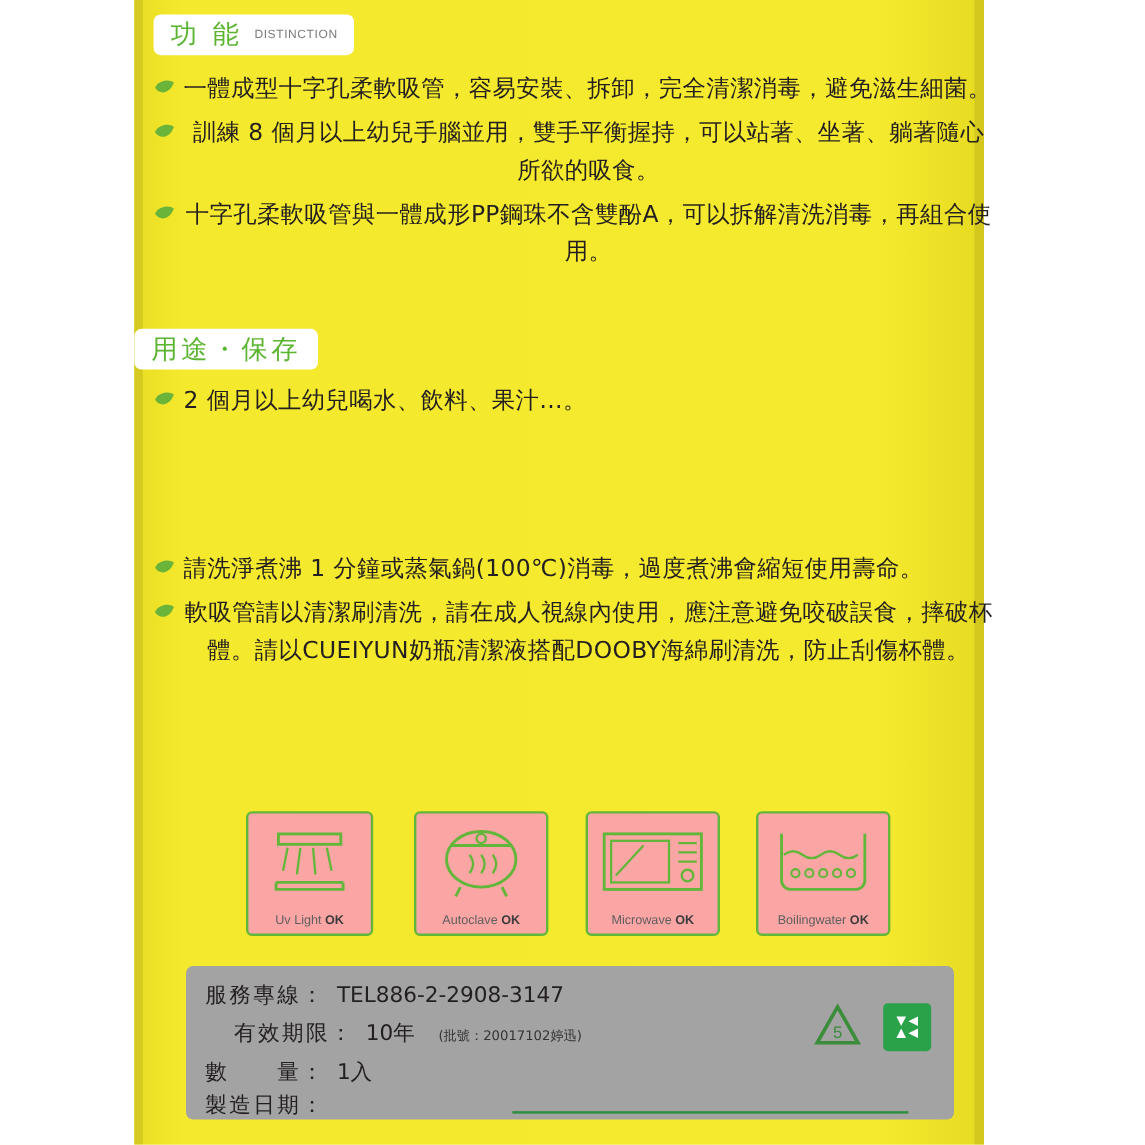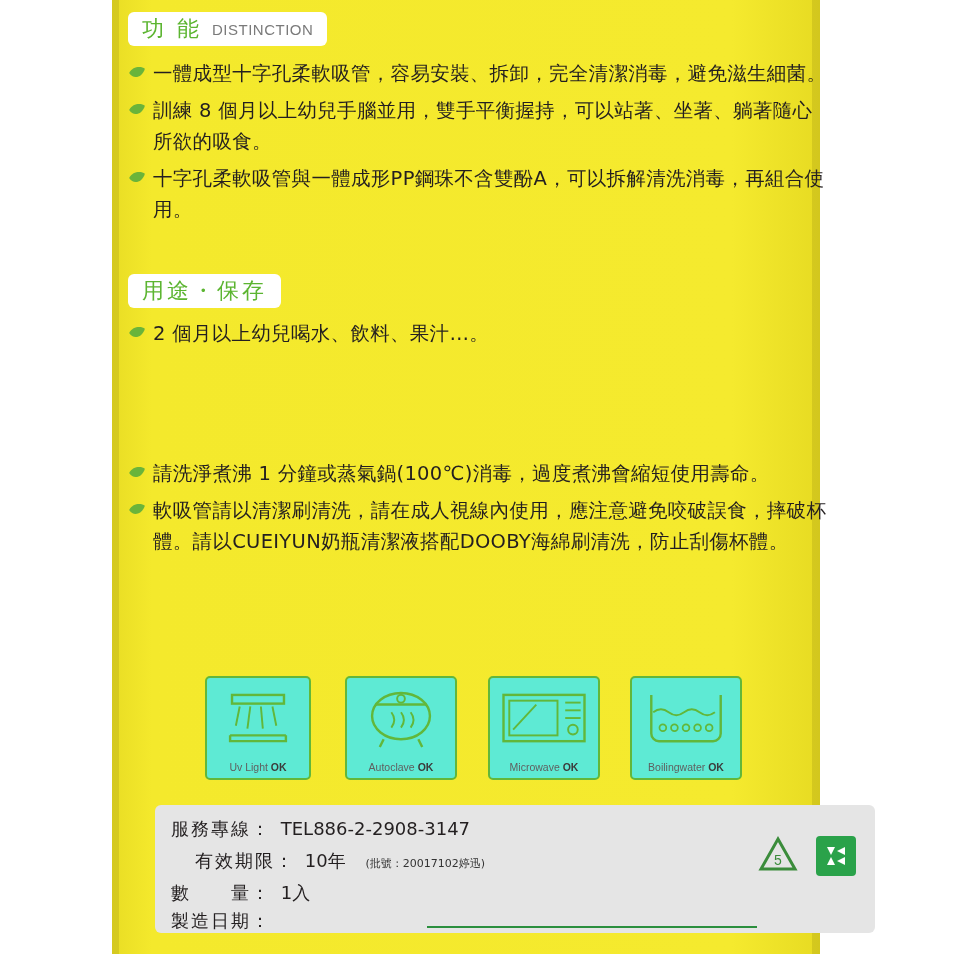--- a/index.html
+++ b/index.html
@@ -56,30 +56,31 @@
     white-space: nowrap;
   }
   .pill .cn {
     color: #5cb531;
     font-size: 22px;
     letter-spacing: 3px;
     font-family: "DejaVu Sans", sans-serif;
   }
   .pill .en {
     color: #7a7a7a;
-    font-size: 15px;
+    font-size: 10px;
     margin-left: 10px;
     letter-spacing: 0.5px;
   }
 
   
   .bullets {
     position: absolute;
     left: 128px;
     width: 700px;
+    text-align: center;
   }
   .bullet-row {
     position: relative;
     display: flex;
     align-items: flex-start;
     margin-bottom: 6px;
   }
   .leaf {
     flex: 0 0 auto;
     width: 18px;
@@ -101,21 +102,21 @@
     left: 205px;
     top: 676px;
     width: 540px;
     height: 110px;
   }
   .icon-box {
     position: absolute;
     top: 0;
     width: 106px;
     height: 104px;
-    background: #5eead4;
+    background: #fca5a5;
     border: 2px solid #62b73a;
     border-radius: 5px;
     box-sizing: border-box;
   }
   .icon-box.wide { width: 112px; }
   .icon-caption {
     position: absolute;
     bottom: 5px;
     left: 0;
     width: 100%;
@@ -129,23 +130,23 @@
     position: absolute;
     left: 0; top: 8px;
     width: 100%; height: 66px;
   }
 
   
   .info-box {
     position: absolute;
     left: 155px;
     top: 805px;
-    width: 720px;
+    width: 640px;
     height: 128px;
-    background: #e5e5e5;
+    background: #a3a3a3;
     border-radius: 6px;
   }
   .info-line {
     position: absolute;
     left: 16px;
     font-family: "DejaVu Sans", sans-serif;
     font-size: 18px;
     color: #231f20;
     white-space: nowrap;
   }
@@ -213,21 +214,21 @@
       <div class="bullet-text">訓練 8 個月以上幼兒手腦並用，雙手平衡握持，可以站著、坐著、躺著隨心所欲的吸食。</div>
     </div>
     <div class="bullet-row">
       <svg class="leaf" viewBox="0 0 20 16">
         <path d="M1 8 C5 0 15 0 19 3 C16 13 6 16 1 8 Z" fill="#6ab43a"></path>
       </svg>
       <div class="bullet-text">十字孔柔軟吸管與一體成形PP鋼珠不含雙酚A，可以拆解清洗消毒，再組合使用。</div>
     </div>
   </div>
 
-  <div class="pill" style="left:128px; top:274px;">
+  <div class="pill" style="left:112px; top:274px;">
     <span class="cn">用途・保存</span>
   </div>
   <div class="bullets" style="top:318px;">
     <div class="bullet-row">
       <svg class="leaf" viewBox="0 0 20 16">
         <path d="M1 8 C5 0 15 0 19 3 C16 13 6 16 1 8 Z" fill="#6ab43a"></path>
       </svg>
       <div class="bullet-text">2 個月以上幼兒喝水、飲料、果汁…。</div>
     </div>
   </div>

